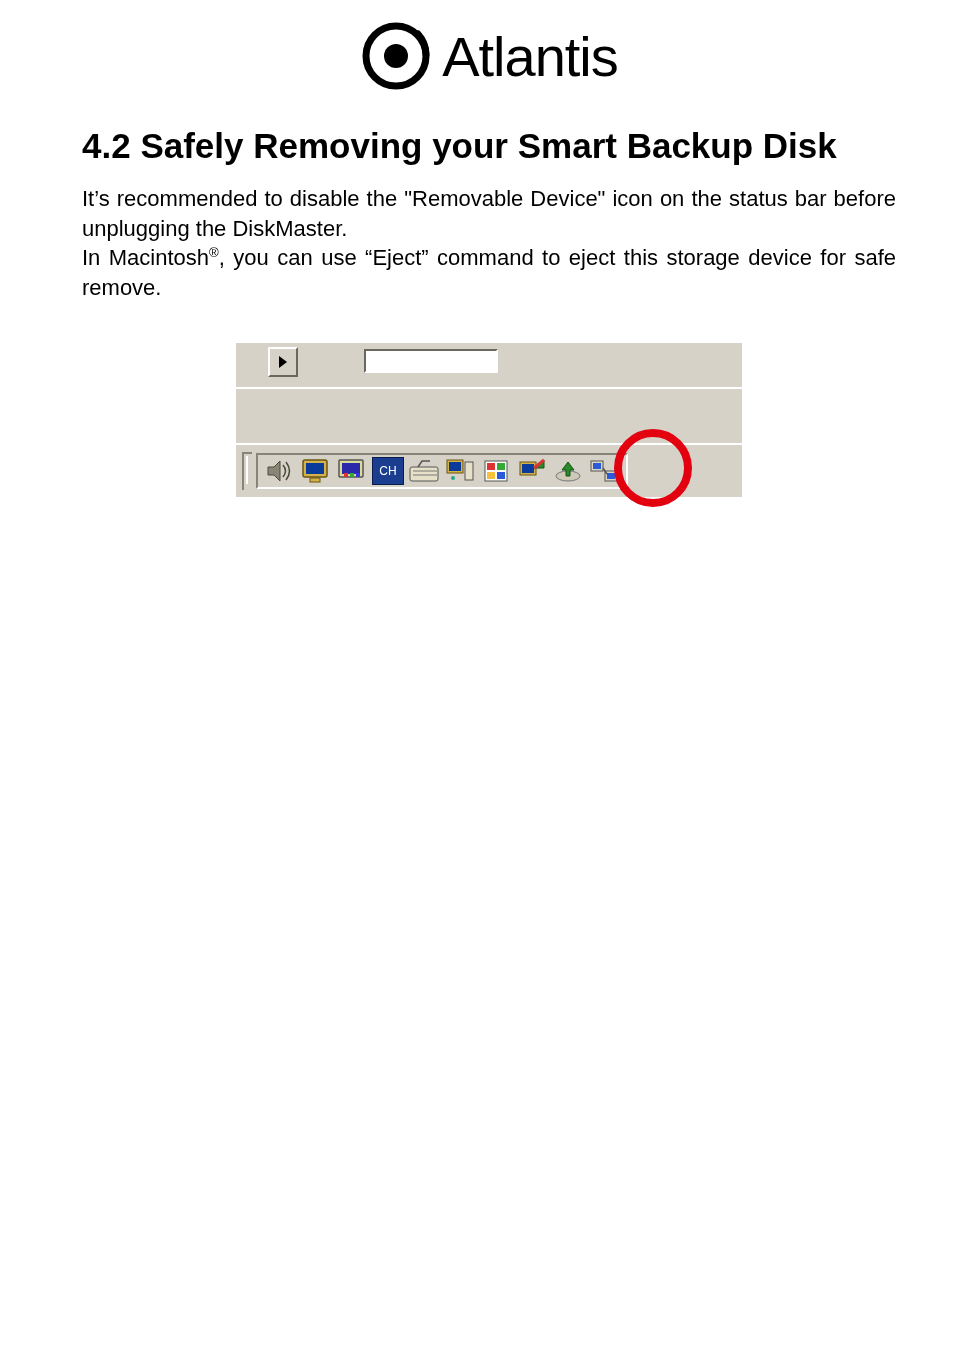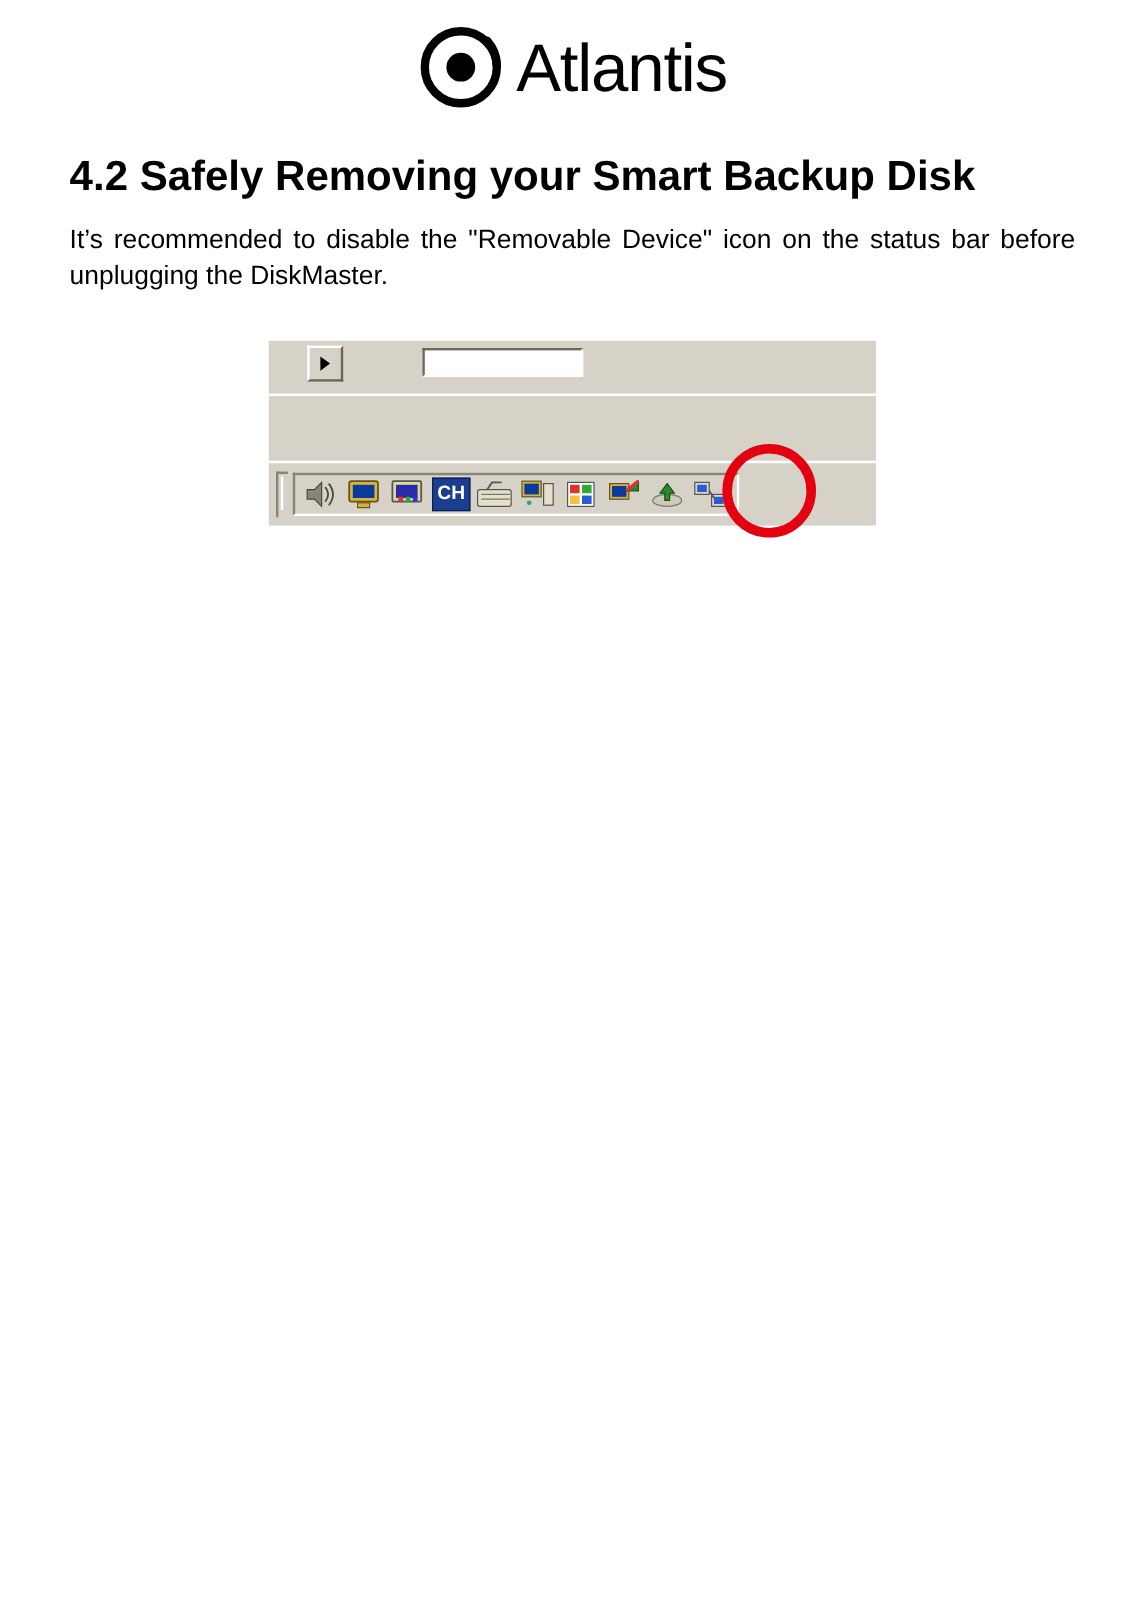--- a/index.html
+++ b/index.html
@@ -8,21 +8,21 @@
     background: #ffffff;
     width: 954px;
   }
   body {
     font-family: Verdana, Tahoma, Arial, sans-serif;
     color: #000;
   }
   .page {
     width: 954px;
     box-sizing: border-box;
-    padding: 20px 58px 40px 58px;
+    padding: 20px 58px 40px 82px;
   }
   .logo-wrap {
     text-align: center;
     margin: 0 auto 30px auto;
   }
   .logo {
     display: inline-flex;
     align-items: center;
     gap: 10px;
   }
@@ -149,22 +149,22 @@
     align-items:center;
     justify-content:center;
     font-size: 18px;
     font-family: Arial, sans-serif;
   }
   .speaker svg, .monitor svg, .screen2 svg, .kbd svg, .pc svg, .util svg, .remove svg, .net svg { display:block; }
   .ch-box {
     background:#1a3d8f;
     color:#fff;
     width:32px;height:26px;
-    font-weight:bold;
-    font-size:16px;
+    font-weight:normal;
+    font-size:12px;
     display:flex;align-items:center;justify-content:center;
     border:1px solid #0a1d4f;
   }
   .red-circle {
     position: absolute;
     width: 78px;
     height: 78px;
     border: 8px solid #e3000f;
     border-radius: 50%;
     right: 50px;
@@ -186,20 +186,23 @@
         <path d="M58 14 A31 31 0 0 1 66 34" fill="none" stroke="#000" stroke-width="7" stroke-linecap="round"></path>
       </svg>
       <span class="logo-text">Atlantis</span>
     </span>
   </div>
 
   <h2 class="section-heading">4.2 Safely Removing your Smart Backup Disk</h2>
 
   <p class="body-text">
     <span>It’s recommended to disable the "Removable Device" icon on the status bar before unplugging the DiskMaster.</span>
+  </p>
+  <p class="body-text">
+    <span>In Macintosh</span><sup class="reg">®</sup><span>, you can use “Eject” command to eject this storage device for safe remove.</span>
   </p>
 
   <div class="shot-wrap">
     <div class="shot-stack">
       <div class="shot-row">
         <div class="scroll-block">
           <div class="scroll-btn"></div>
         </div>
         <div class="input-box"></div>
       </div>

